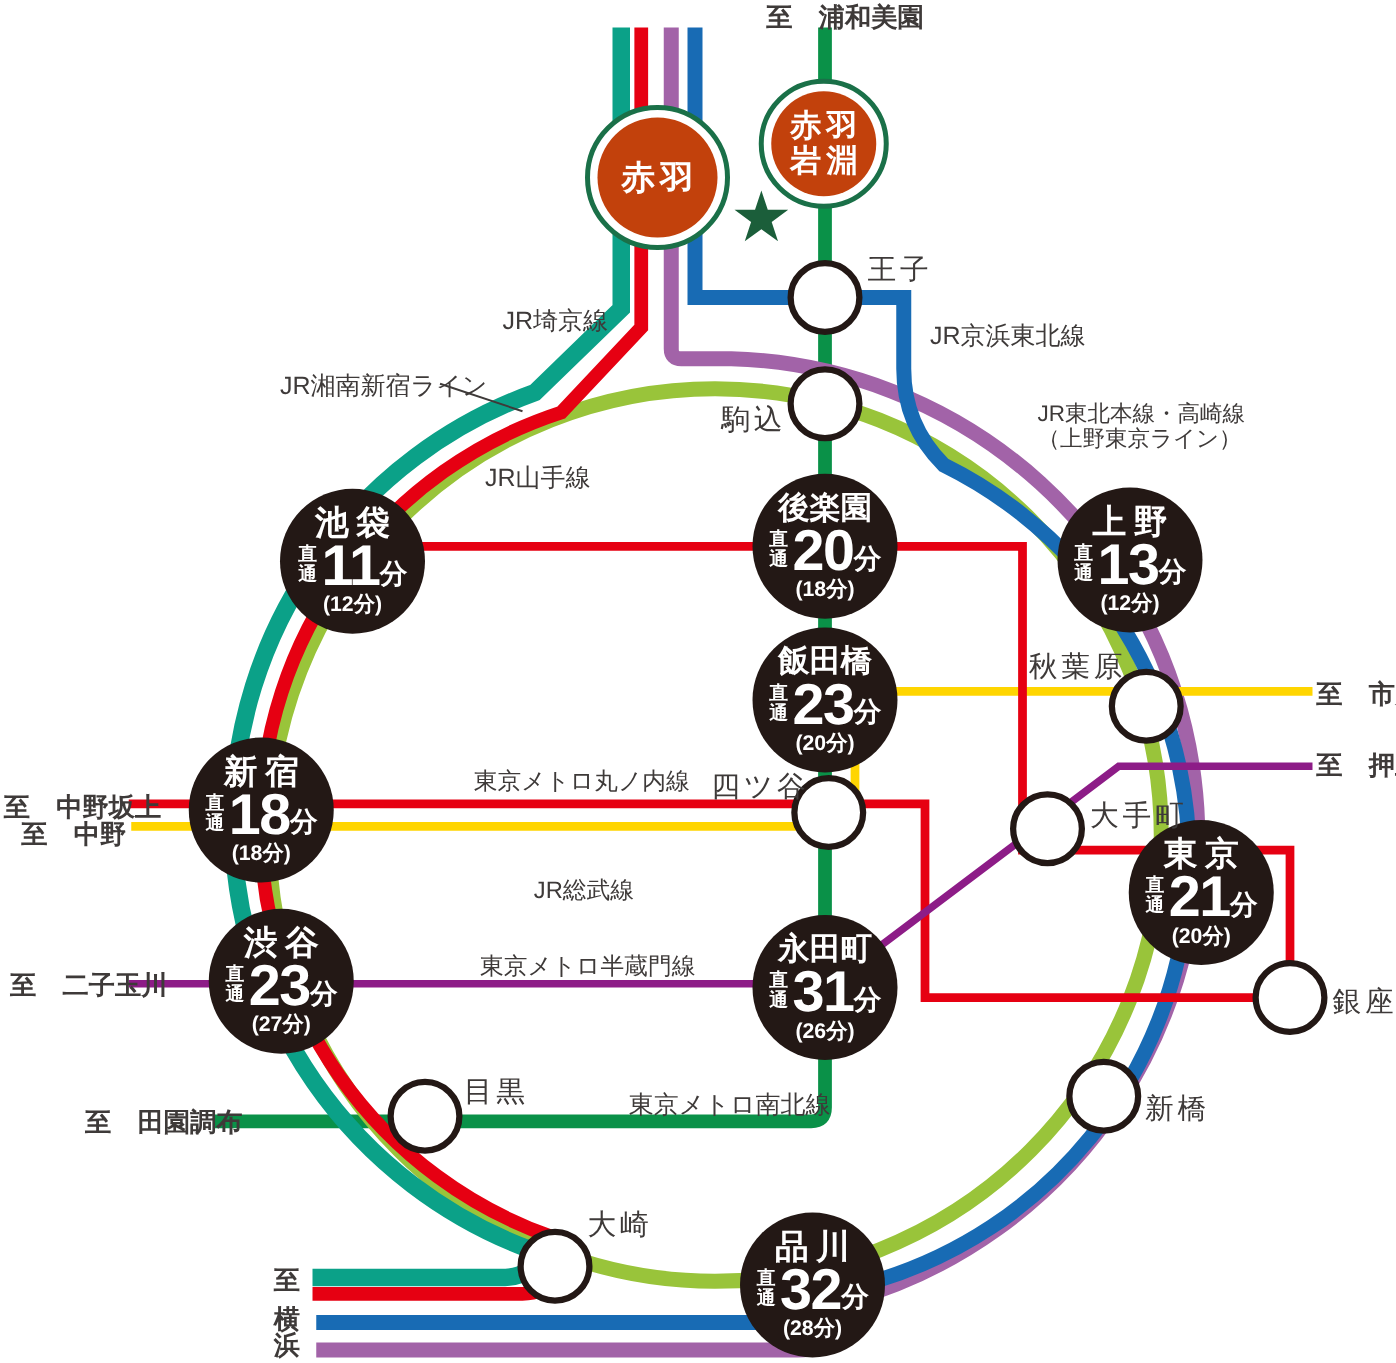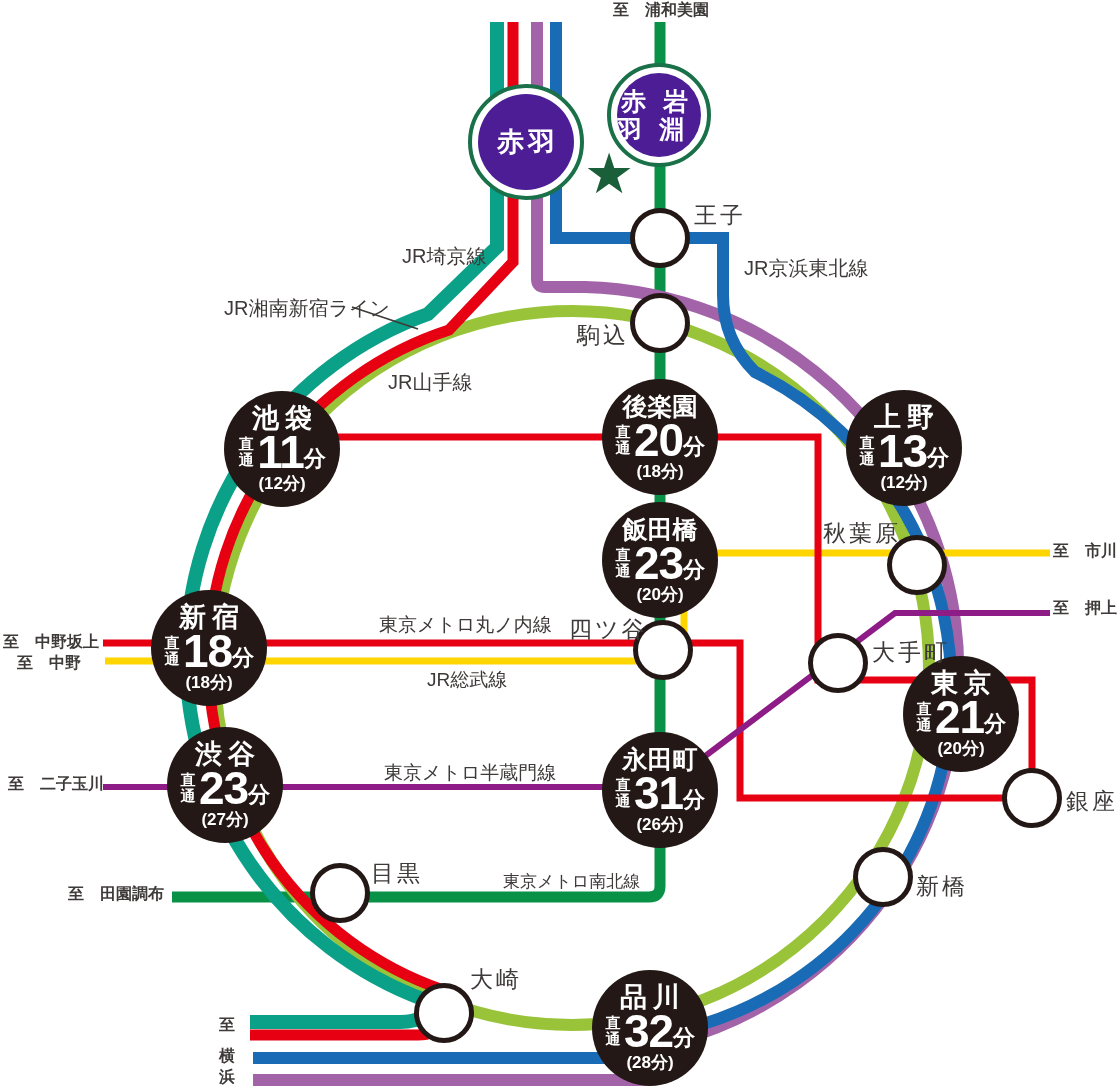--- a/index.html
+++ b/index.html
@@ -16,28 +16,28 @@
               word-break:break-all; margin-right:3px; text-align:center; }
   .m-min { font-size:46px; font-weight:bold; letter-spacing:-1px; }
   .m-unit { font-size:22px; font-weight:bold; margin-top:14px; }
   .m-alt { font-size:17px; font-weight:bold; margin-top:-3px; }
 
   .minor { position:absolute; width:60px; height:60px; border:5px solid #231815;
            border-radius:50%; background:#fff; box-sizing:border-box; }
 
   .stn  { position:absolute; font-size:23px; font-weight:normal; color:#3e3a39;
           letter-spacing:3px; white-space:nowrap; }
-  .dest { position:absolute; font-size:16px; font-weight:bold; color:#3e3a39; white-space:nowrap; }
+  .dest { position:absolute; font-size:21px; font-weight:bold; color:#3e3a39; white-space:nowrap; }
   .lineLabel { position:absolute; font-size:20px; color:#3e3a39; white-space:nowrap; }
   .lineLabel.small span { display:block; font-size:18px; line-height:20px; }
 
   .badge { position:absolute; border-radius:50%; background:#fff;
            border:4px solid #1a7048; box-sizing:border-box; }
-  .badge-inner { position:absolute; inset:6px; border-radius:50%; background:#4c1d95;
-                 color:#fff; display:flex; flex-direction:row; align-items:center;
+  .badge-inner { position:absolute; inset:6px; border-radius:50%; background:#c2410c;
+                 color:#fff; display:flex; flex-direction:column; align-items:center;
                  justify-content:center; font-weight:bold; }
   .badge-line { font-size:27px; letter-spacing:4px; text-indent:4px; line-height:31px; }
 
   .star { position:absolute; font-size:56px; color:#1b5e3a; line-height:56px; }
 
   .yoko span { display:block; line-height:21px; }
   .yoko span.gap { margin-top:10px; }
 </style>
 </head>
 <body>
@@ -200,18 +200,22 @@
   <div class="dest yoko" style="left:219px; top:1014px;">
     <span>至</span>
     <span class="gap">横</span>
     <span>浜</span>
   </div>
 
   <div class="lineLabel" style="left:402px; top:243px;">JR埼京線</div>
   <div class="lineLabel" style="left:224px; top:295px;">JR湘南新宿ライン</div>
   <div class="lineLabel" style="left:388px; top:369px;">JR山手線</div>
   <div class="lineLabel" style="left:744px; top:255px;">JR京浜東北線</div>
+  <div class="lineLabel small" style="left:830px; top:321px;">
+    <span>JR東北本線・高崎線</span>
+    <span>（上野東京ライン）</span>
+  </div>
   <div class="lineLabel" style="left:379px; top:612px; font-size:19px;">東京メトロ丸ノ内線</div>
-  <div class="lineLabel" style="left:427px; top:667px; font-size:19px;text-align:right;">JR総武線</div>
+  <div class="lineLabel" style="left:427px; top:699px; font-size:19px;text-align:right;">JR総武線</div>
   <div class="lineLabel" style="left:384px; top:760px; font-size:19px;">東京メトロ半蔵門線</div>
-  <div class="lineLabel" style="left:503px; top:870px; font-size:17px;">東京メトロ南北線</div>
+  <div class="lineLabel" style="left:503px; top:870px; font-size:20px;">東京メトロ南北線</div>
 
 </div>
 
 </body></html>

